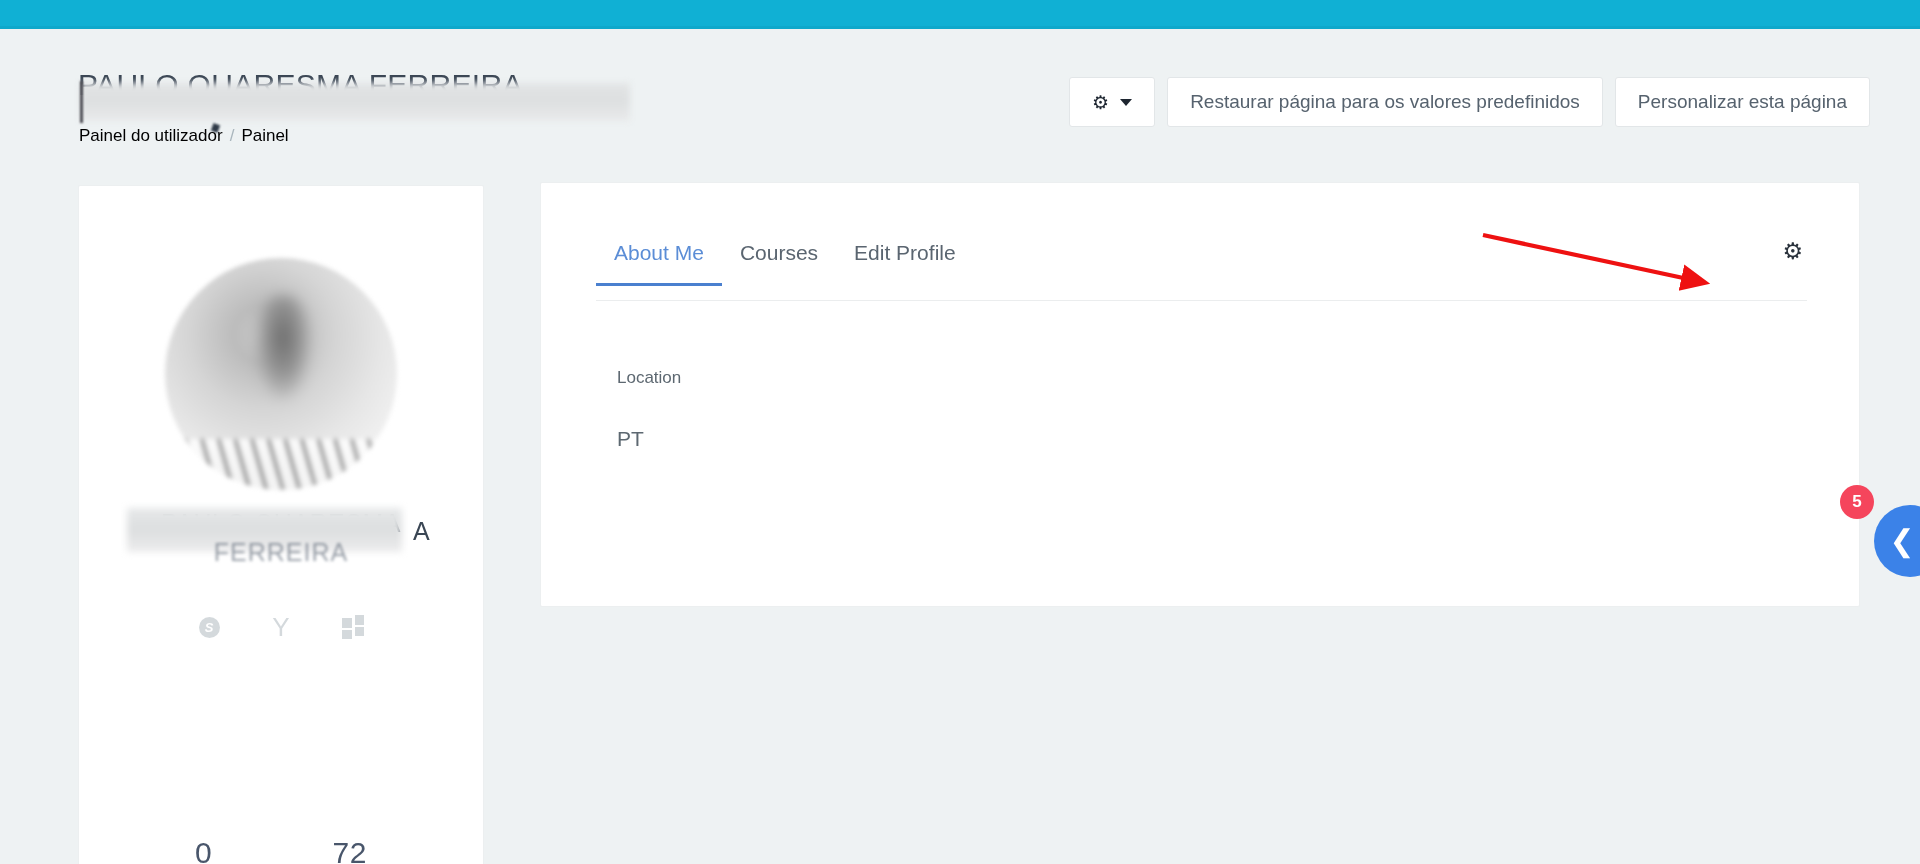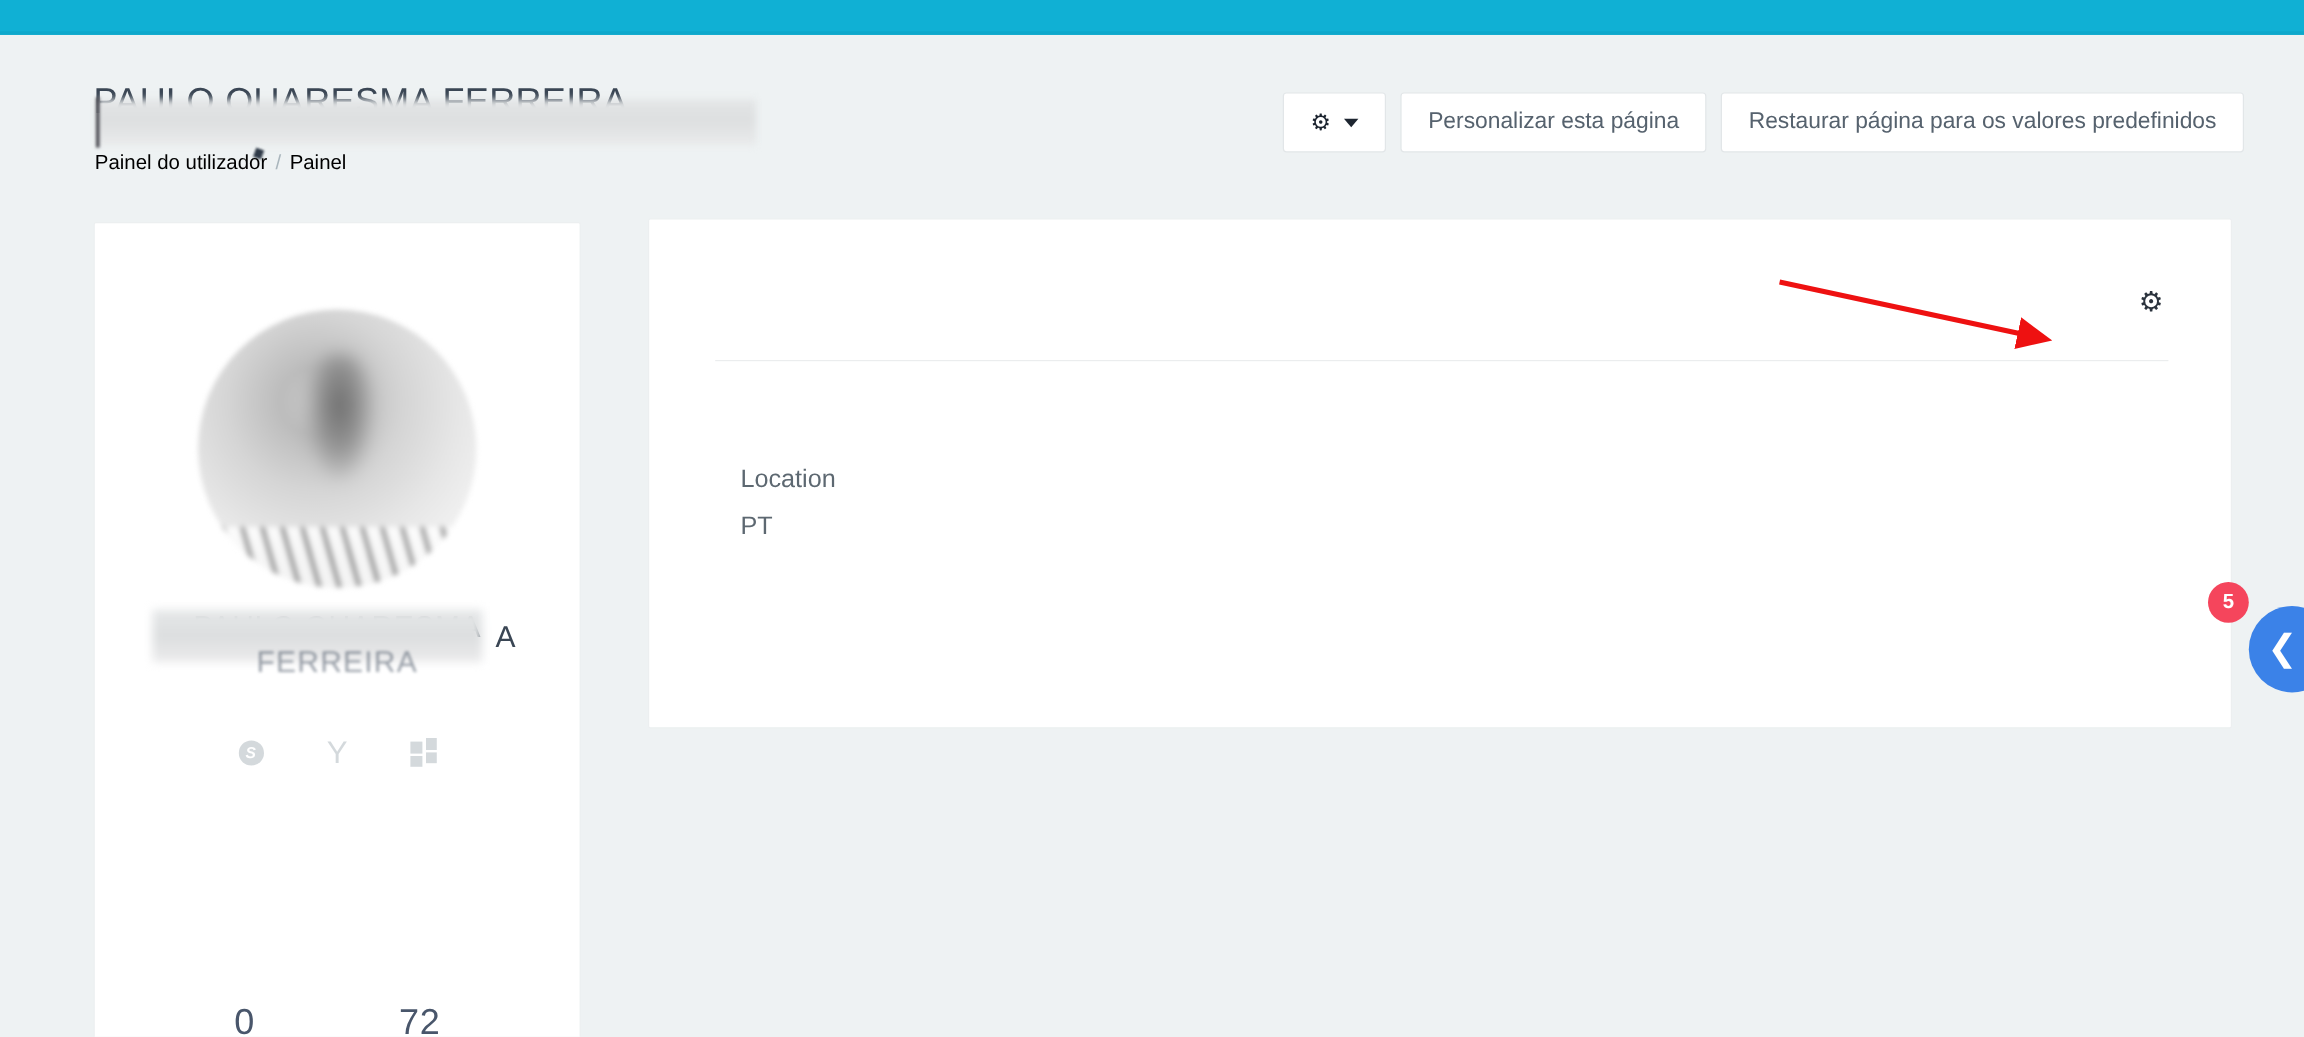--- a/index.html
+++ b/index.html
@@ -203,22 +203,22 @@
   }
   .tabs-rule {
     position: absolute; left: 55px; right: 52px; top: 117px;
     height: 1px; background: #ebedee;
   }
   .card-gear {
     position: absolute; right: 56px; top: 57px;
     font-size: 23px; color: #2b333d; line-height: 1; cursor: pointer;
   }
   .field-label {
-    position: absolute; left: 617px; top: 388px;
-    font-size: 21px; color: #5d6871;
+    position: absolute; left: 617px; top: 368px;
+    font-size: 17px; color: #5d6871;
   }
   .field-value {
     position: absolute; left: 617px; top: 427px;
     font-size: 21px; color: #5d6871;
   }
 
   
   .annot-arrow { position: absolute; left: 1480px; top: 230px; pointer-events: none; }
 
   
@@ -260,22 +260,22 @@
 
     <div class="breadcrumb">
       <a href="#">Painel do utilizador</a><span class="sep">/</span><a href="#">Painel</a>
     </div>
 
     <div class="header-actions">
       <div class="btn btn-gear">
         <span class="gear-glyph">⚙</span>
         <span class="caret-down"></span>
       </div>
+      <div class="btn">Restaurar página para os valores predefinidos</div>
       <div class="btn">Personalizar esta página</div>
-      <div class="btn">Restaurar página para os valores predefinidos</div>
     </div>
   </div>
 
   <div class="side-card">
     <div class="avatar"></div>
 
     <div class="name-block">
       <div class="name-line">PAULO QUARESMA</div>
     </div>
     <div class="redact-name"></div>
@@ -299,20 +299,25 @@
       </span>
     </div>
 
     <div class="stats">
       <div class="stat-num">0</div>
       <div class="stat-num">72</div>
     </div>
   </div>
 
   <div class="main-card">
+    <div class="tabs">
+      <div class="tab active">About Me</div>
+      <div class="tab">Courses</div>
+      <div class="tab">Edit Profile</div>
+    </div>
     <div class="tabs-rule"></div>
     <div class="card-gear">⚙</div>
   </div>
 
   <div class="field-label">Location</div>
   <div class="field-value">PT</div>
 
   <svg class="annot-arrow" width="260" height="70" viewBox="0 0 260 70">
     <defs>
       <marker id="arrowhead" markerWidth="7" markerHeight="7" refX="5" refY="3.2" orient="auto" markerUnits="strokeWidth">

